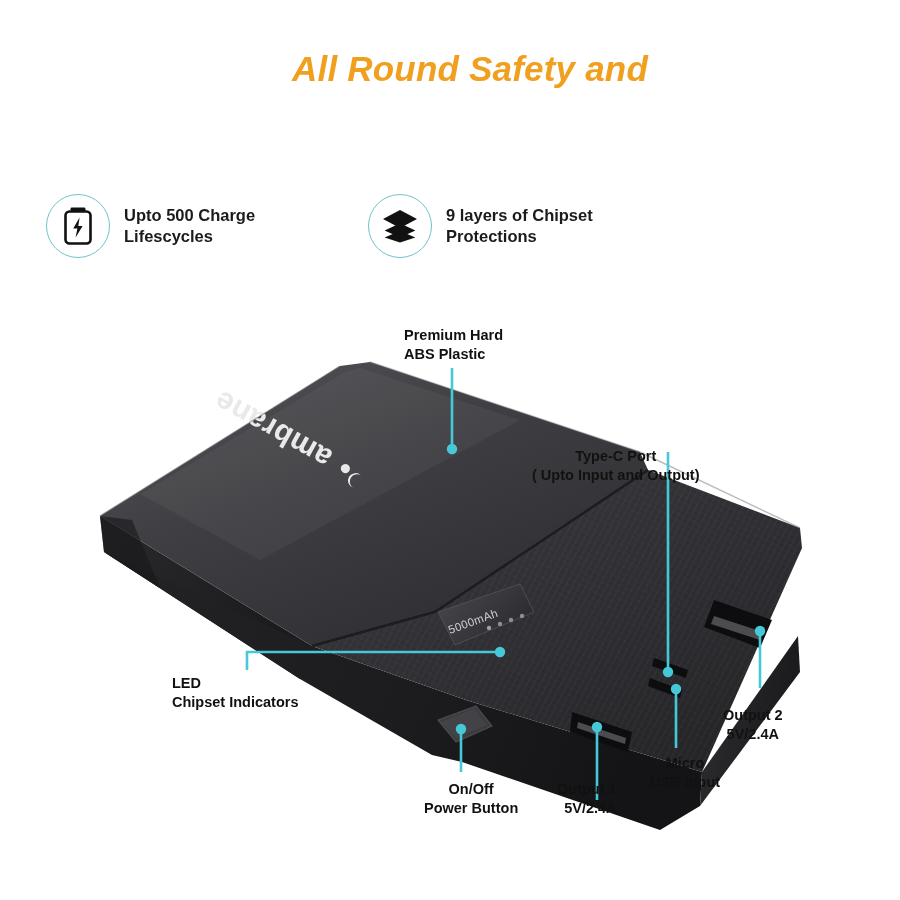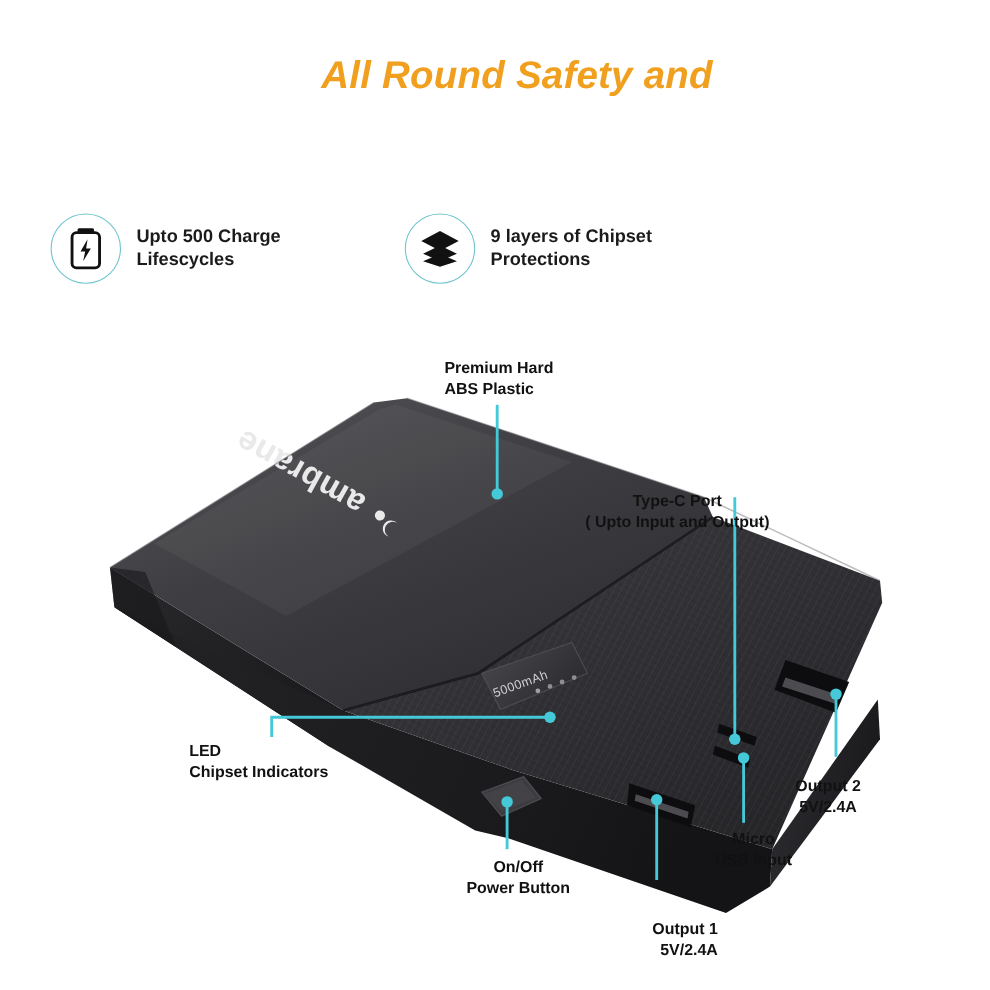--- a/index.html
+++ b/index.html
@@ -94,21 +94,21 @@
     font-size: 14.5px;
     line-height: 18.5px;
     white-space: nowrap;
   }
   .callout span { display: block; }
 
   .co-abs     { left: 404px; top: 326px; text-align: left; }
   .co-typec   { left: 532px; top: 418px; text-align: center; margin-top: 29px; }
   .co-led     { left: 172px; top: 674px; text-align: left; }
   .co-power   { left: 424px; top: 780px; text-align: center; }
-  .co-out1    { left: 557px; top: 836px; text-align: right; margin-left: 36px; }
+  .co-out1    { left: 557px; top: 780px; text-align: right; }
   .co-micro   { left: 650px; top: 754px; text-align: center; }
   .co-out2    { left: 723px; top: 694px; text-align: center; margin-top: 12px; }
 </style>
 </head>
 <body>
 
 <div id="stage">
 
   <div class="title-block">
     <span class="title-line">All Round Safety and</span>

